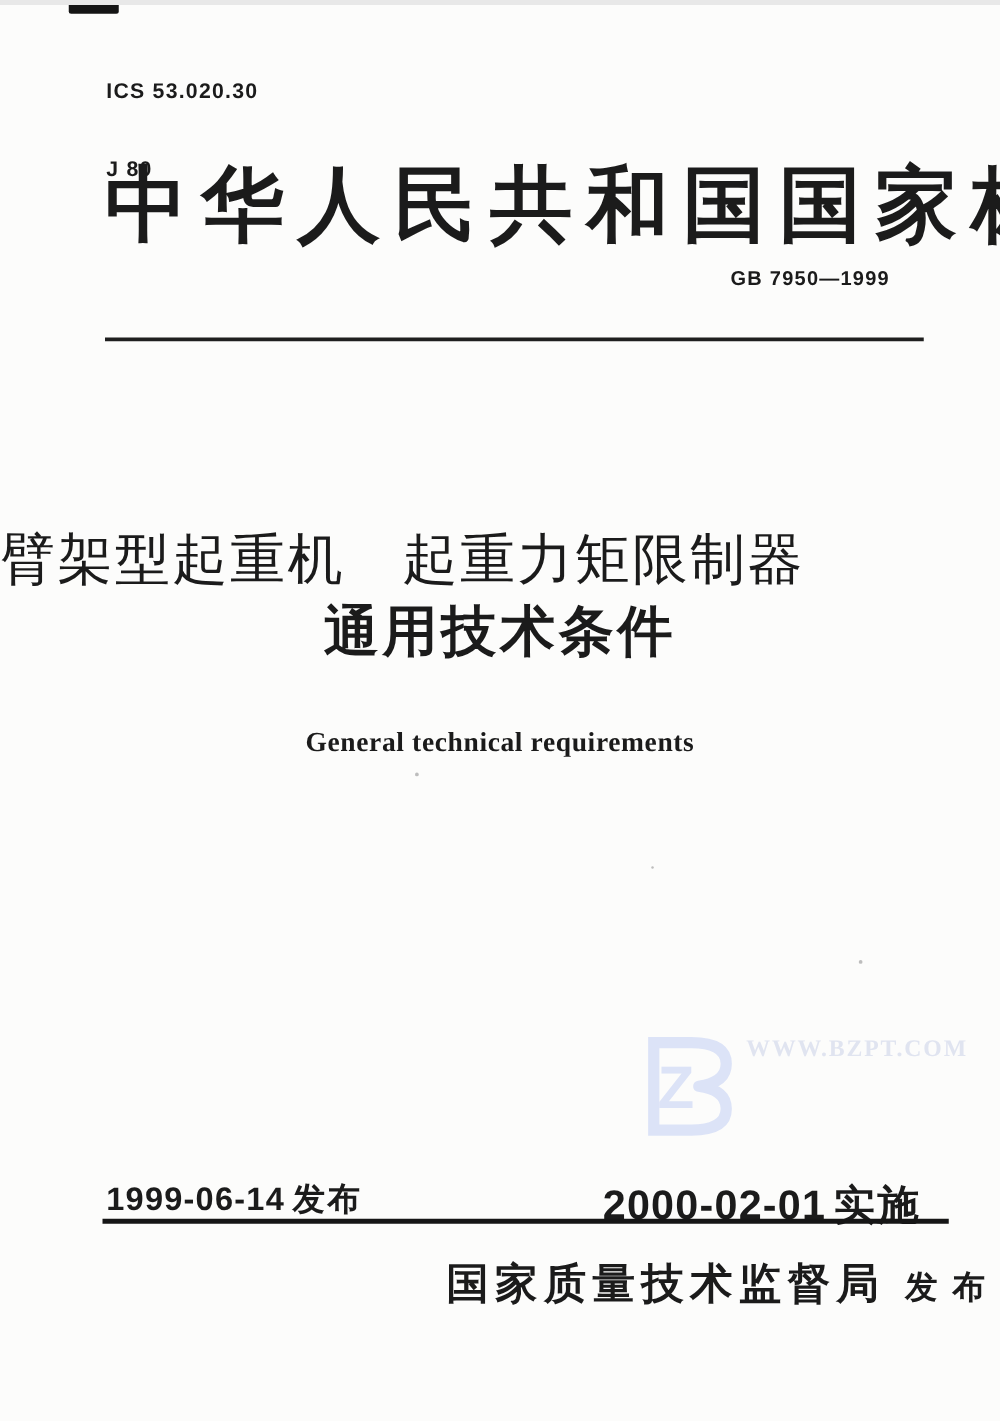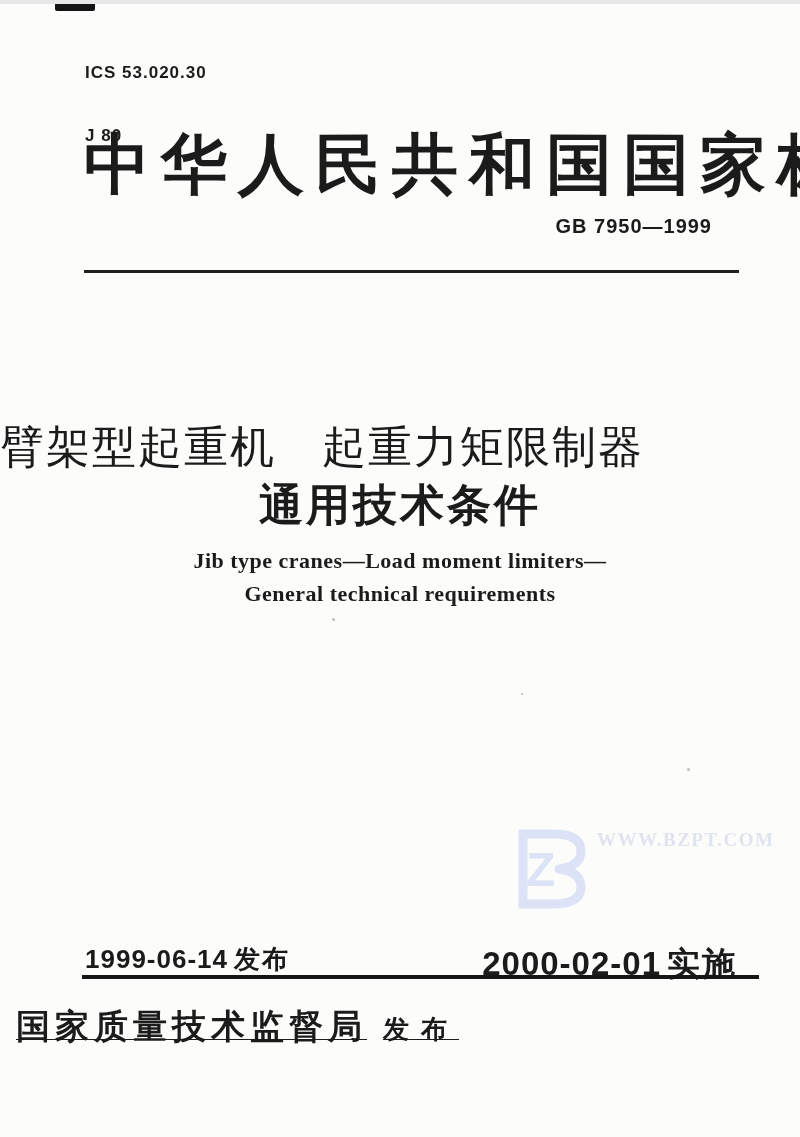--- a/index.html
+++ b/index.html
@@ -35,21 +35,21 @@
 
   .header-title{
     position:absolute;left:84px;top:133px;
     font-family:"Liberation Serif", serif;
     font-weight:bold;font-size:66px;line-height:56px;
     letter-spacing:11px;white-space:nowrap;
   }
 
   .standard-code{
     position:absolute;right:88px;top:211px;
-    font-size:20px;font-weight:bold;letter-spacing:1px;
+    font-size:16px;font-weight:bold;letter-spacing:1px;
     font-family:"Liberation Sans", sans-serif;
   }
 
   .header-rule{
     position:absolute;left:84px;top:266px;width:655px;height:3px;
     background:#1f1f1f;
   }
 
   .doc-title-1{
     position:absolute;left:0;right:0;top:414px;
@@ -104,22 +104,22 @@
     position:absolute;right:63px;top:938px;
     font-size:33px;font-weight:bold;letter-spacing:1px;
   }
   .date-label{margin-left:6px;letter-spacing:2px;}
   .footer-rule{
     position:absolute;left:82px;top:971px;width:677px;height:4px;
     background:#161616;
   }
 
   .publisher-line{
-    position:absolute;left:16px;right:0;top:1000px;
-    text-align:left;white-space:nowrap;text-decoration:underline;
+    position:absolute;left:0;right:0;top:1000px;
+    text-align:right;white-space:nowrap;
   }
   .publisher-name{
     font-family:"Liberation Serif", serif;
     font-size:34px;font-weight:bold;letter-spacing:5px;
   }
   .publish-label{
     font-family:"Liberation Serif", serif;
     font-size:26px;font-weight:bold;letter-spacing:12px;
     margin-left:16px;
   }
@@ -139,21 +139,20 @@
 
   <div class="header-title">中华人民共和国国家标准</div>
 
   <div class="standard-code">GB 7950—1999</div>
 
   <div class="header-rule"></div>
 
   <div class="doc-title-1">臂架型起重机　起重力矩限制器</div>
   <div class="doc-title-2">通用技术条件</div>
 
-  <div class="subtitle-en-1">Jib type cranes—Load moment limiters—</div>
   <div class="subtitle-en-2">General technical requirements</div>
 
   <div class="watermark">
     <svg class="wm-logo" viewBox="0 0 76 82" xmlns="http://www.w3.org/2000/svg">
       <path d="M10,6 L10,76 M10,6 H40 Q68,6 68,23 Q68,38 46,41 Q68,44 68,59 Q68,76 40,76 H10" fill="none" stroke="#dce3f7" stroke-width="9" stroke-linecap="square" stroke-linejoin="round"></path>
       <text x="13" y="58" font-size="48" font-weight="bold" font-family="Liberation Sans, sans-serif" fill="#dce3f7">Z</text>
     </svg>
     <div class="wm-text">
       <div class="wm-url">WWW.BZPT.COM</div>
     </div>

